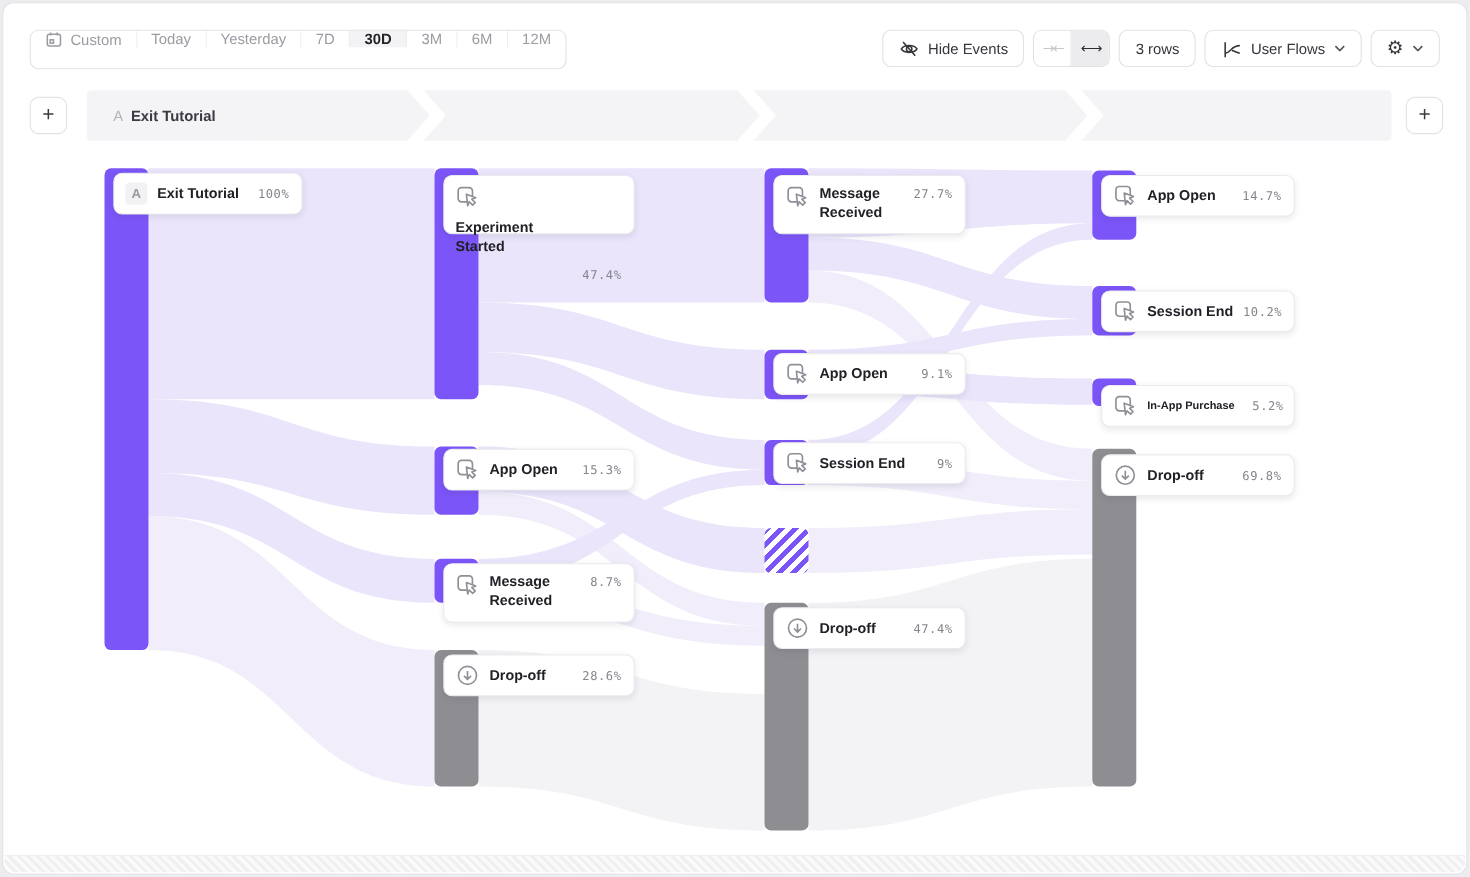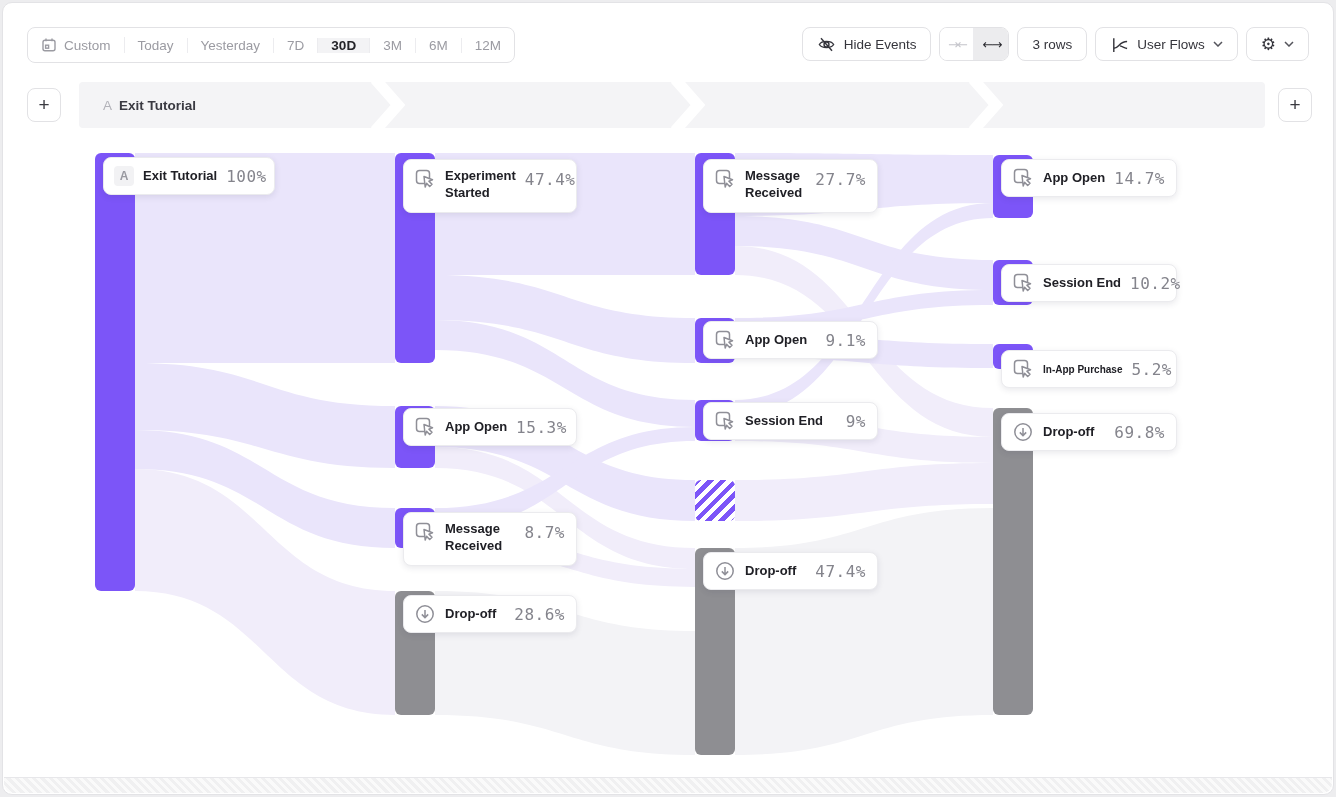--- a/index.html
+++ b/index.html
@@ -2,21 +2,21 @@
 <html><head>
 <meta charset="utf-8">
 <title>User Flows</title>
 <style>
   html,body{margin:0;padding:0;background:#ededef;font-family:"Liberation Sans",sans-serif;}
   .stage{position:relative;width:1336px;height:797px;overflow:hidden;}
   .app{position:absolute;inset:2px;background:#fff;border:1px solid #e3e3e6;border-radius:10px;overflow:hidden;}
 
   
   .toolbar-left{position:absolute;left:24px;top:24px;display:flex;z-index:5;}
-  .seg{display:flex;align-items:center;height:34px;background:#fff;border:1px solid #e2e2e5;border-radius:8px;overflow:hidden;}
+  .seg{display:flex;align-items:flex-start;height:34px;background:#fff;border:1px solid #e2e2e5;border-radius:8px;overflow:hidden;}
   .seg .seg-btn{display:flex;align-items:center;gap:7px;border:none;background:#fff;border-right:1px solid #ececef;
     padding:0 13px;font-family:inherit;font-size:13.5px;color:#9b9ba2;cursor:pointer;white-space:nowrap;}
   .seg .seg-btn:last-child{border-right:none;}
   .seg .seg-btn.active{background:#f3f3f5;color:#242429;font-weight:700;}
   .toolbar-right{position:absolute;right:24px;top:24px;display:flex;gap:8px;z-index:5;align-items:center;}
   .btn{display:flex;align-items:center;gap:8px;height:34px;background:#fff;border:1px solid #e2e2e5;border-radius:8px;
     padding:0 14px;font-family:inherit;font-size:13.5px;color:#35353c;font-weight:400;cursor:pointer;white-space:nowrap;box-sizing:border-box;}
   .arrowseg{display:flex;height:34px;border:1px solid #e2e2e5;border-radius:8px;overflow:hidden;box-sizing:border-box;}
   .arrowseg .aseg{width:34px;display:flex;align-items:center;justify-content:center;border:none;cursor:pointer;
     font-family:"DejaVu Sans",sans-serif;font-size:13px;letter-spacing:-2px;}
@@ -39,21 +39,21 @@
   .bar{position:absolute;width:40px;border-radius:6px;z-index:2;cursor:pointer;}
   .bar.purple{background:#7c55f8;}
   .bar.gray{background:#8e8e92;}
   .bar.striped{background:repeating-linear-gradient(135deg,#7c55f8 0 4.5px,#ffffff 4.5px 9px);}
   .card{position:absolute;display:flex;align-items:center;gap:9px;box-sizing:border-box;height:38px;width:174px;
     background:#fff;border:1px solid #ebebee;border-radius:8px;box-shadow:0 2px 6px rgba(40,40,70,.10);
     padding:0 11px 0 10px;z-index:3;cursor:pointer;}
   .card.tall{height:54px;align-items:flex-start;padding-top:8px;}
   .card .lbl{font-size:13px;font-weight:700;color:#202026;line-height:1.3;white-space:nowrap;}
   .card.tall .lbl{white-space:normal;width:86px;}
-  .card .pct{margin-left:auto;font-family:"DejaVu Sans Mono",monospace;font-size:16px;color:#84848c;letter-spacing:.5px;}
+  .card .pct{margin-left:auto;font-family:"DejaVu Sans Mono",monospace;font-size:11px;color:#84848c;letter-spacing:.5px;}
   .card.tall .pct{margin-top:2px;}
   .a-badge{width:20px;height:20px;border-radius:4px;background:#f2f2f4;color:#9a9aa1;font-size:12px;font-weight:600;
     display:flex;align-items:center;justify-content:center;flex:none;}
   .node-ico{flex:none;}
 
   
   .scrollstrip{position:absolute;left:1px;right:1px;bottom:1px;height:15px;z-index:4;border-top:1px solid #e7e7ea;
     background:repeating-linear-gradient(45deg,#f0f0f1 0 3px,#fafafa 3px 6px);border-radius:0 0 9px 9px;}
 </style>
 </head>
@@ -194,21 +194,21 @@
   <div class="bar purple" style="left:990px;top:257px;height:45px;"></div>
   <div class="bar purple" style="left:990px;top:341px;height:25px;"></div>
   <div class="bar gray" style="left:990px;top:405px;height:307px;"></div>
 
   <div class="card" style="left:100px;top:154px;width:172px;">
     <span class="a-badge">A</span>
     <span class="lbl">Exit Tutorial</span>
     <span class="pct">100%</span>
   </div>
 
-  <div class="card tall" style="left:400px;top:156px;">
+  <div class="card tall" style="left:400px;top:156px;flex-direction:column;">
     <svg class="node-ico" width="22" height="22" viewBox="0 0 22 22" fill="none" stroke="#8f8f97" stroke-width="1.5">
       <rect x="2.5" y="2.5" width="13" height="13" rx="3"></rect>
       <path d="M10 8.5 L18.5 11.7 L14.9 13.1 L18 16.2 L15.7 18.5 L12.6 15.4 L11.2 19 Z" fill="#fff" stroke-linejoin="round"></path>
     </svg>
     <span class="lbl">Experiment Started</span>
     <span class="pct">47.4%</span>
   </div>
   <div class="card" style="left:400px;top:405px;">
     <svg class="node-ico" width="22" height="22" viewBox="0 0 22 22" fill="none" stroke="#8f8f97" stroke-width="1.5">
       <rect x="2.5" y="2.5" width="13" height="13" rx="3"></rect>

